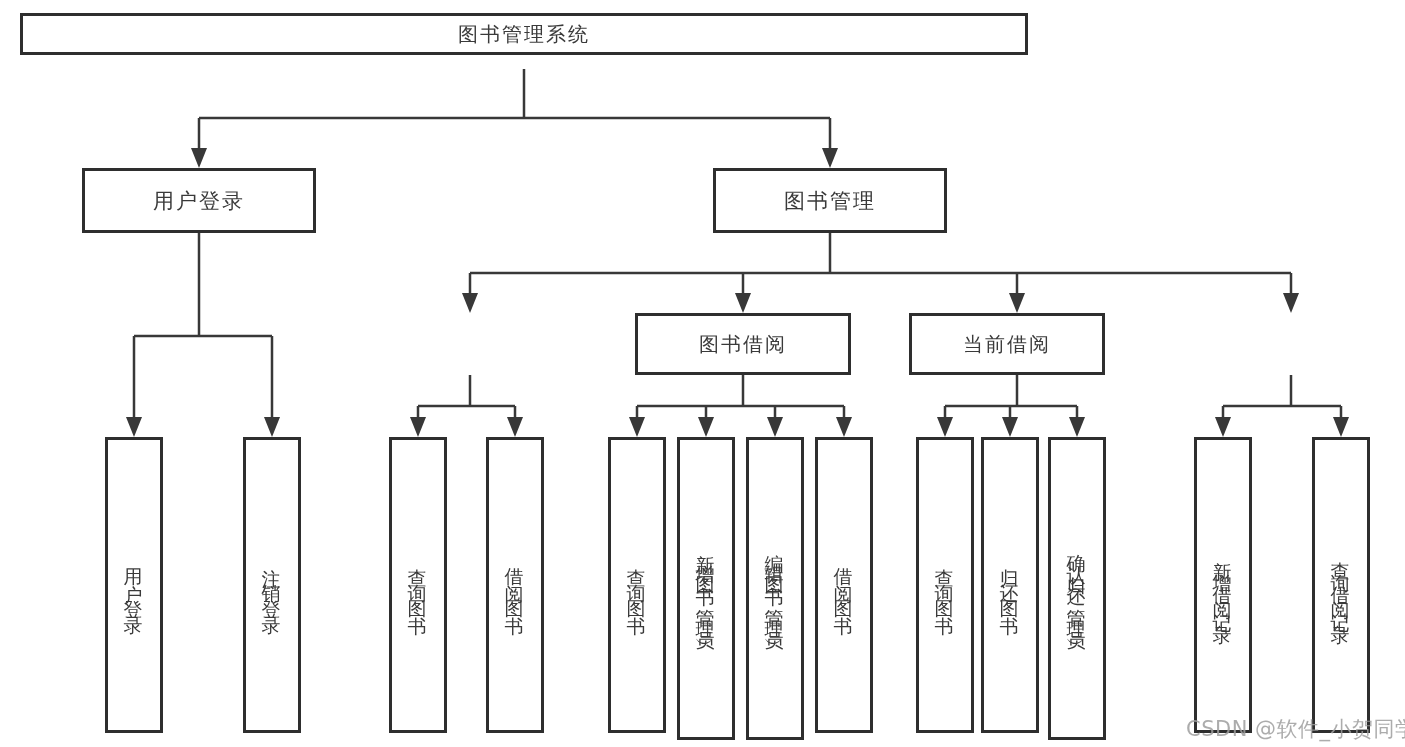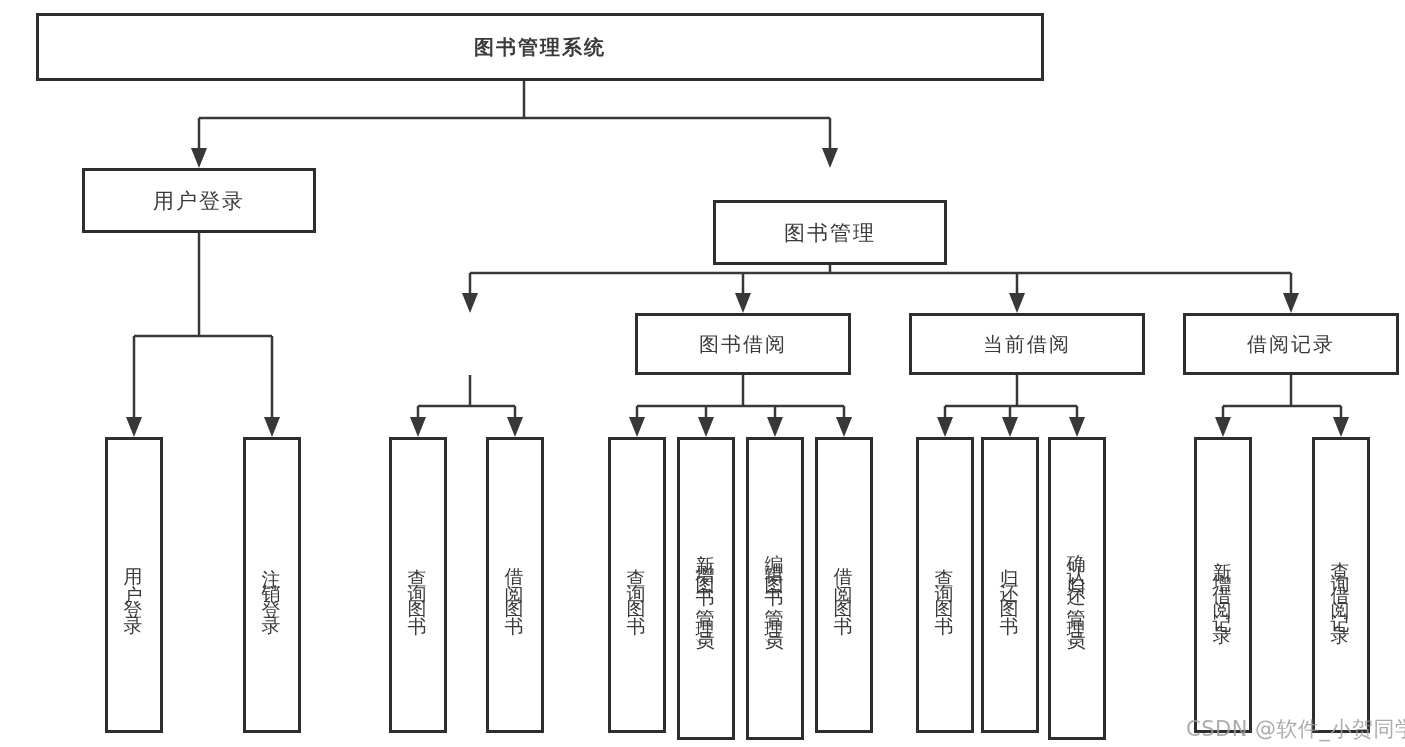--- a/index.html
+++ b/index.html
@@ -89,39 +89,36 @@
       <polygon points="767,417 783,417 775,437"></polygon>
       <polygon points="836,417 852,417 844,437"></polygon>
       <polygon points="937,417 953,417 945,437"></polygon>
       <polygon points="1002,417 1018,417 1010,437"></polygon>
       <polygon points="1069,417 1085,417 1077,437"></polygon>
       <polygon points="1215,417 1231,417 1223,437"></polygon>
       <polygon points="1333,417 1349,417 1341,437"></polygon>
     </g>
   </svg>
 
-  <div class="box root" style="left:36px;top:13px;width:1008px;height:68px;font-weight:bold;">
+  <div class="box root" style="left:20px;top:13px;width:1008px;height:42px;">
     <span>图书管理系统</span>
   </div>
 
   <div class="box lvl2" style="left:82px;top:168px;width:234px;height:65px;">
     <span>用户登录</span>
   </div>
-  <div class="box lvl2" style="left:713px;top:168px;width:234px;height:65px;margin-top:32px;">
+  <div class="box lvl2" style="left:713px;top:168px;width:234px;height:65px;">
     <span>图书管理</span>
   </div>
 
   <div class="box lvl3" style="left:635px;top:313px;width:216px;height:62px;justify-content:center;">
     <span>图书借阅</span>
   </div>
-  <div class="box lvl3" style="left:909px;top:313px;width:236px;height:62px;">
+  <div class="box lvl3" style="left:909px;top:313px;width:196px;height:62px;">
     <span>当前借阅</span>
-  </div>
-  <div class="box lvl3" style="left:1183px;top:313px;width:216px;height:62px;">
-    <span>借阅记录</span>
   </div>
 
   <div class="box pitch4" style="left:105px;top:437px;width:58px;height:296px;">
     <span class="vtext">用户登录</span>
   </div>
   <div class="box pitch4" style="left:243px;top:437px;width:58px;height:296px;">
     <span class="vtext">注销登录</span>
   </div>
 
   <div class="box pitch4" style="left:389px;top:437px;width:58px;height:296px;">

